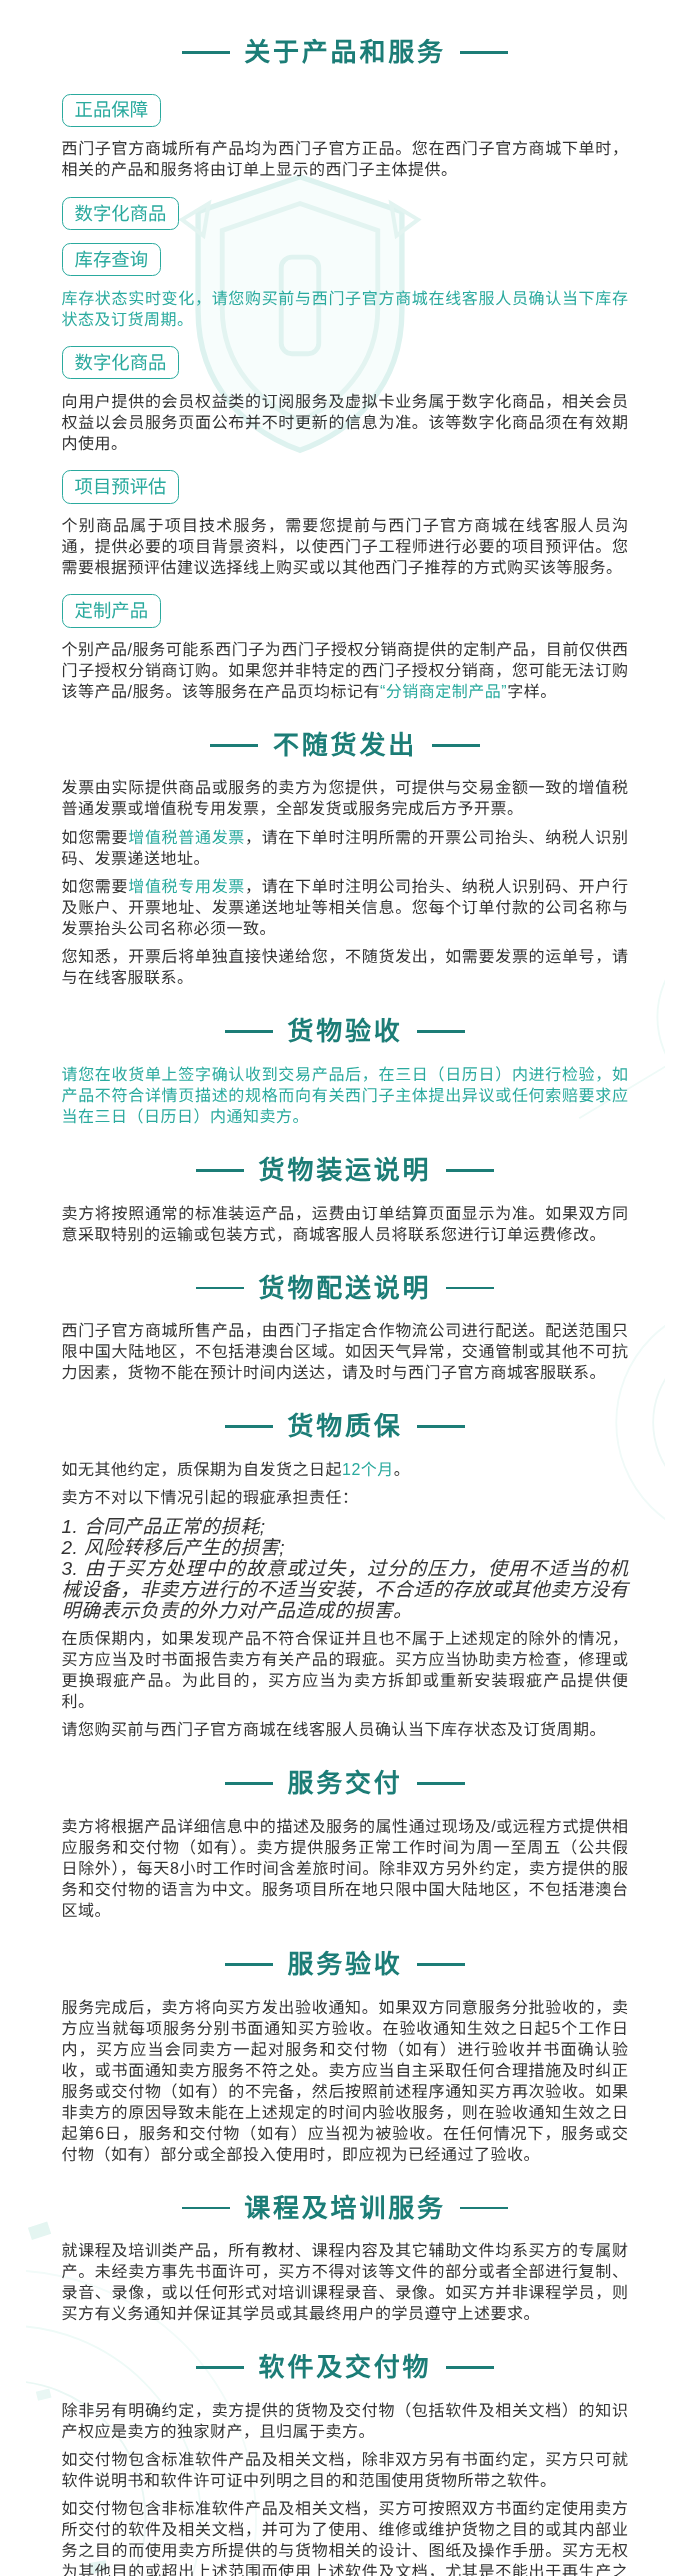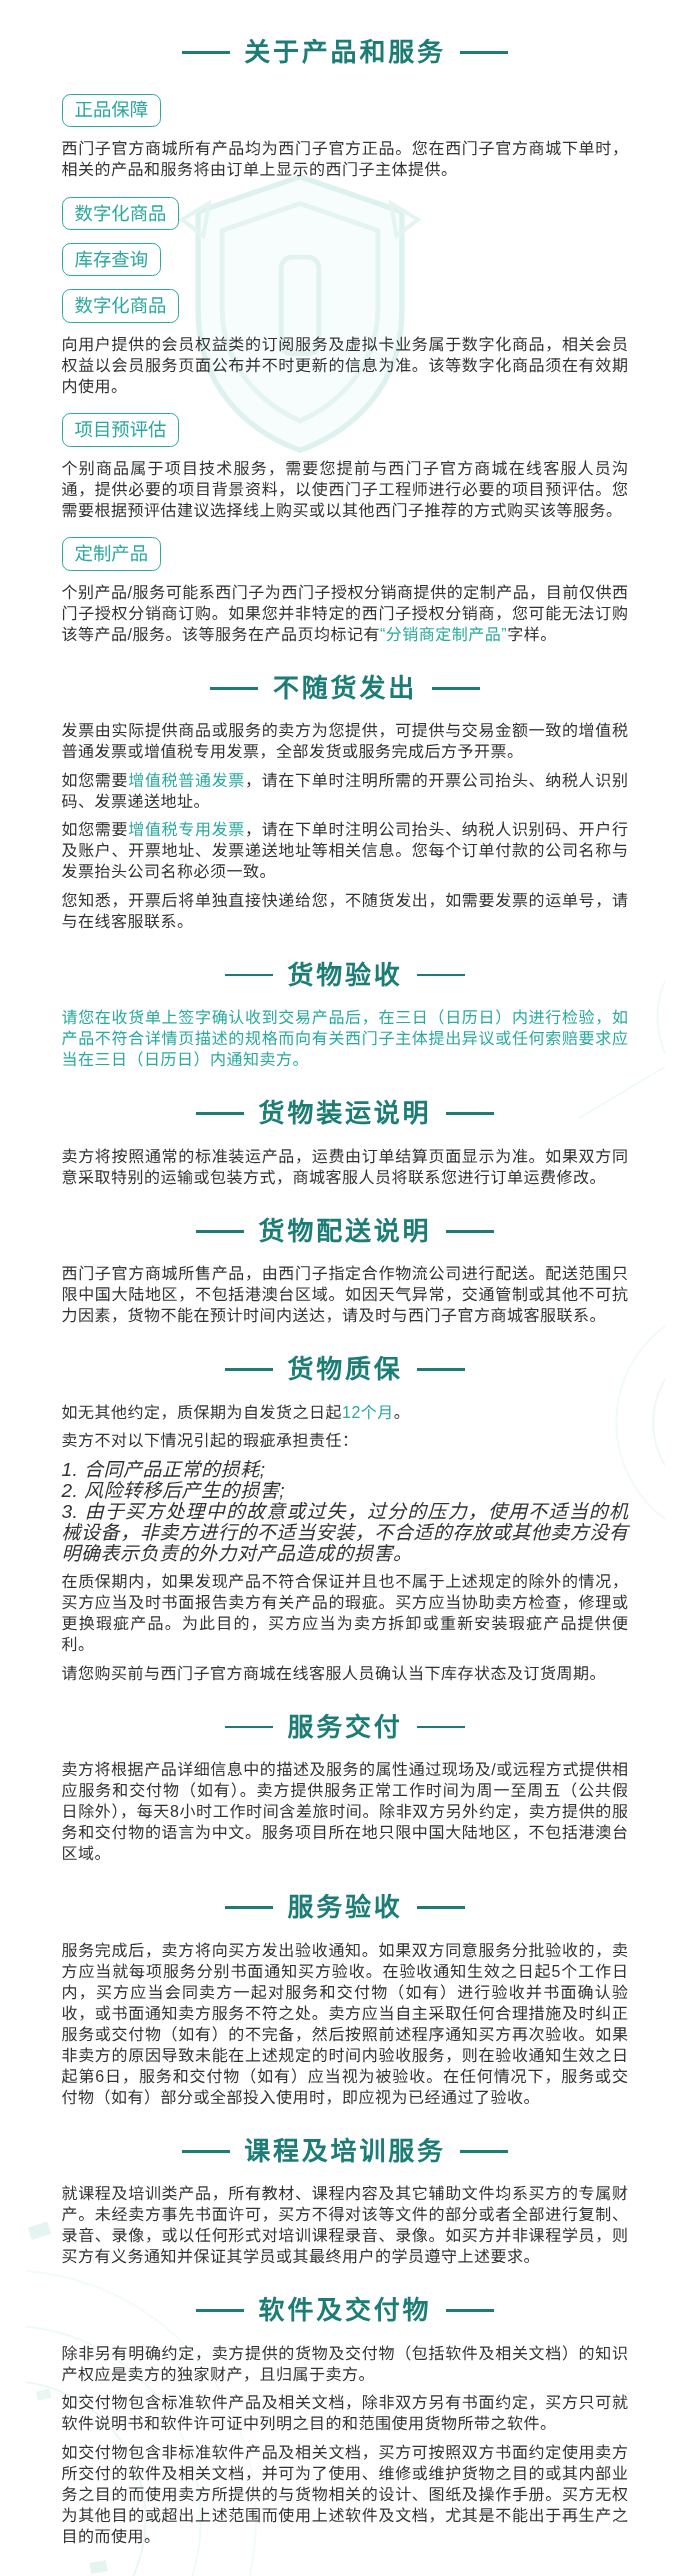--- a/index.html
+++ b/index.html
@@ -62,20 +62,21 @@
       <section class="section">
         <div class="section-title">
           <span class="dash"></span>
           <h2 class="title-text">关于产品和服务</h2>
           <span class="dash"></span>
         </div>
         <div><span class="badge">正品保障</span></div>
         <p class="para"><span class="">西门子官方商城所有产品均为西门子官方正品。您在西门子官方商城下单时，相关的产品和服务将由订单上显示的西门子主体提供。</span></p>
         <div><span class="badge">数字化商品</span></div>
         <div><span class="badge">库存查询</span></div>
+        <p class="para"><span class="accent">库存状态实时变化，请您购买前与西门子官方商城在线客服人员确认当下库存状态及订货周期。</span></p>
         <div><span class="badge">数字化商品</span></div>
         <p class="para"><span class="">向用户提供的会员权益类的订阅服务及虚拟卡业务属于数字化商品，相关会员权益以会员服务页面公布并不时更新的信息为准。该等数字化商品须在有效期内使用。</span></p>
         <div><span class="badge">项目预评估</span></div>
         <p class="para"><span class="">个别商品属于项目技术服务，需要您提前与西门子官方商城在线客服人员沟通，提供必要的项目背景资料，以使西门子工程师进行必要的项目预评估。您需要根据预评估建议选择线上购买或以其他西门子推荐的方式购买该等服务。</span></p>
         <div><span class="badge">定制产品</span></div>
         <p class="para"><span class="">个别产品/服务可能系西门子为西门子授权分销商提供的定制产品，目前仅供西门子授权分销商订购。如果您并非特定的西门子授权分销商，您可能无法订购该等产品/服务。该等服务在产品页均标记有</span><span class="accent">“分销商定制产品”</span><span class="">字样。</span></p>
       </section>
       <section class="section">
         <div class="section-title">
           <span class="dash"></span>

